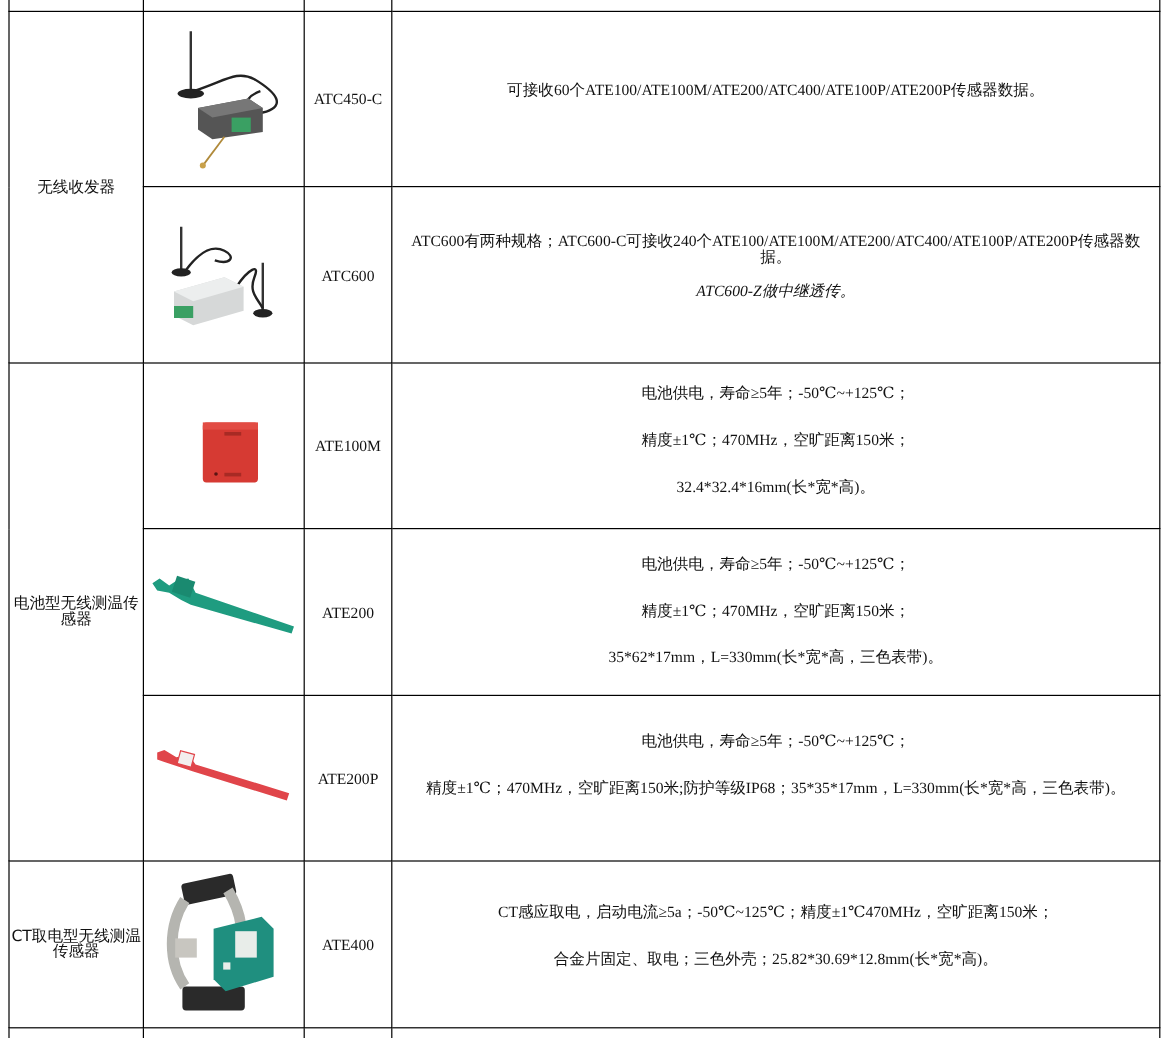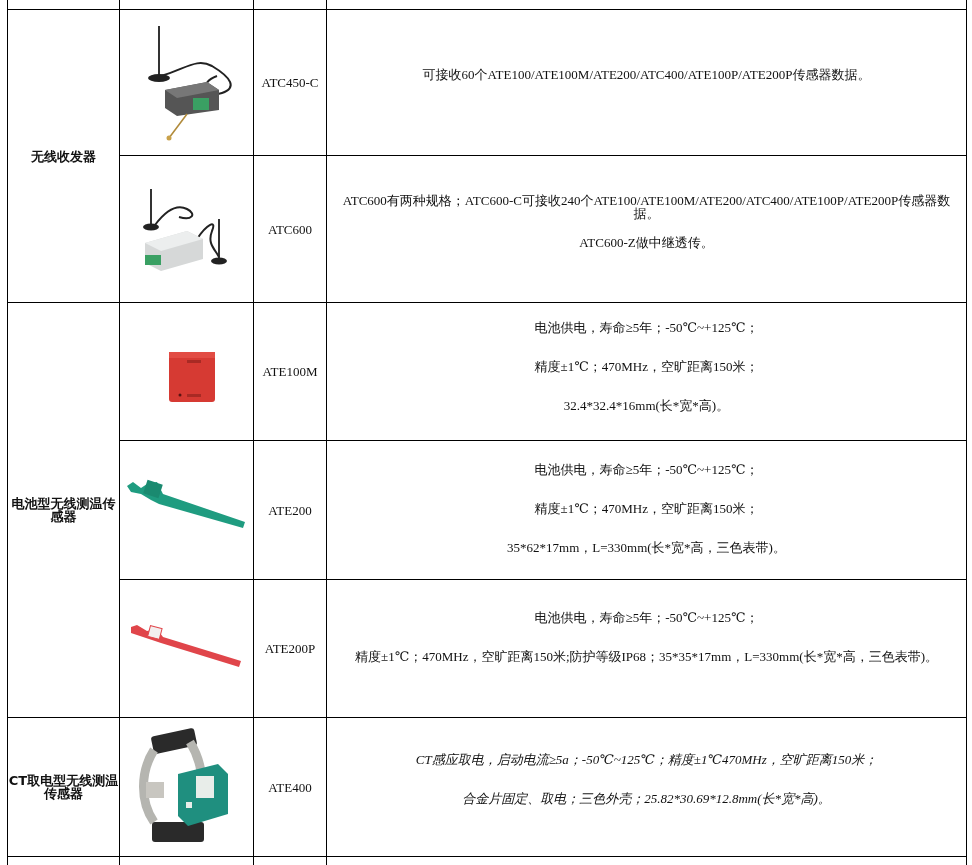--- a/index.html
+++ b/index.html
@@ -1,26 +1,26 @@
 <!DOCTYPE html>
 <html><head>
 <meta charset="utf-8">
 <style>
   html, body { margin:0; padding:0; background:#ffffff; }
   body { width:972px; height:865px; overflow:hidden; position:relative;
          font-family: "Liberation Serif", "DejaVu Serif", serif; color:#111; }
   .tbl { position:absolute; left:7px; top:-10px; border-collapse:collapse; table-layout:fixed; }
   .tbl td { border:1.5px solid #000; padding:0; text-align:center; vertical-align:middle;
             font-size:13px; line-height:1.0; }
-  .cat { font-family: "DejaVu Sans", "Liberation Sans", sans-serif; font-size:12.5px; line-height:28px; padding:0 4px;font-weight:bold; }
+  .cat { font-family: "DejaVu Sans", "Liberation Sans", sans-serif; font-size:12.5px; line-height:28px; padding:0 4px; }
   .model { font-size:13px; }
   .desc { font-size:12.5px; }
   .desc p { margin:4px; line-height:13px; }
   .desc p + p { margin-top:26px; }
-  .desc.tight p + p { margin-top:16px; }
+  .desc.tight p + p { margin-top:16px;font-style:italic; }
   .img { position:relative; }
   svg { display:block; margin:0 auto; }
 </style>
 </head>
 <body>
 
 <table class="tbl">
   <colgroup>
     <col style="width:112px">
       <col style="width:134px">
@@ -137,21 +137,21 @@
         <path d="M22 28 C8 50, 8 80, 22 100" stroke="#b5b5b0" stroke-width="9" fill="none"></path>
         <path d="M58 20 C70 40, 72 60, 66 70" stroke="#b5b5b0" stroke-width="9" fill="none"></path>
         <rect x="14" y="60" width="18" height="16" fill="#c8c6c0"></rect>
         <rect x="20" y="100" width="52" height="20" rx="3" fill="#2a2a2a"></rect>
         <polygon points="46,52 86,42 96,52 96,92 56,104 46,94" fill="#1f8f7f"></polygon>
         <rect x="64" y="54" width="18" height="22" fill="#e8ede9"></rect>
         <rect x="54" y="80" width="6" height="6" fill="#e8ede9"></rect>
       </svg>
     </td>
     <td class="model"><span>ATE400</span></td>
-    <td class="desc" style="padding-bottom:16px;font-style:italic;">
+    <td class="desc" style="padding-bottom:16px;">
       <p>CT感应取电，启动电流≥5a；-50℃~125℃；精度±1℃470MHz，空旷距离150米；</p>
       <p>合金片固定、取电；三色外壳；25.82*30.69*12.8mm(长*宽*高)。</p>
     </td>
   </tr>
 
   <tr style="height:20px">
     <td></td>
         <td></td>
         <td></td>
         <td></td>

